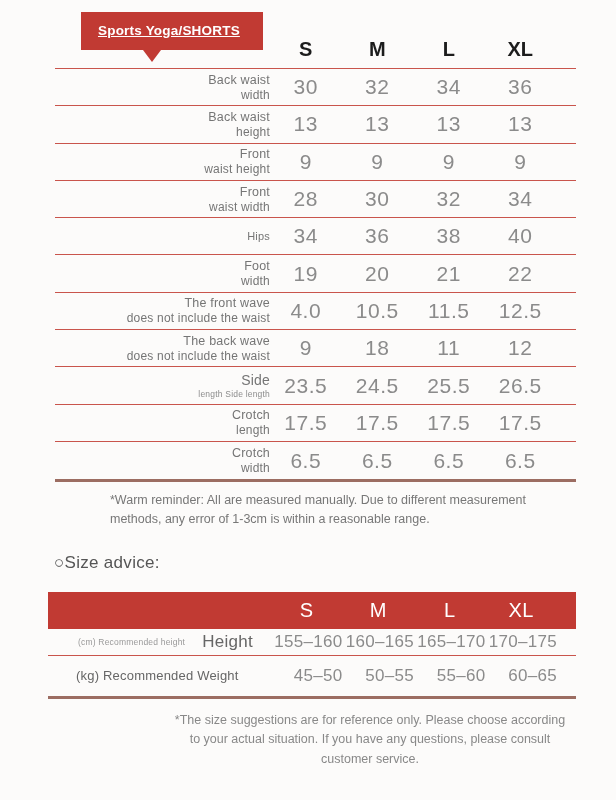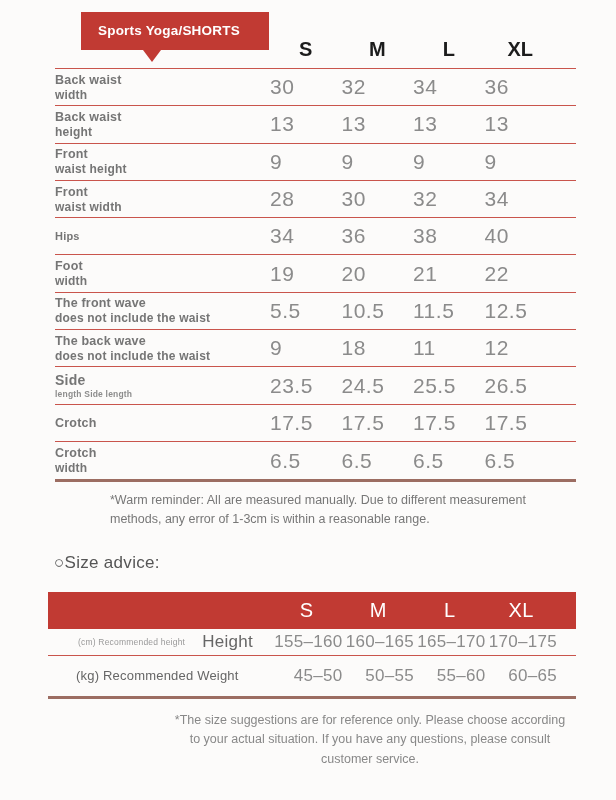--- a/index.html
+++ b/index.html
@@ -8,21 +8,22 @@
   .page {
     position:relative; width:616px; height:800px; margin:0 auto;
     background:#fcfbfa; overflow:hidden;
   }
 
   
   .badge {
     position:absolute; left:81px; top:12px; z-index:2;
     background:#c13a33; color:#ffffff;
     font-size:13.5px; font-weight:bold; letter-spacing:.2px;
-    padding:11px 29px 12px 17px;
+    padding:11px 23px 12px 17px;
+    text-decoration:underline;
   }
   .badge-arrow {
     position:absolute; left:62px; bottom:-12px;
     width:0; height:0;
     border-left:9px solid transparent;
     border-right:9px solid transparent;
     border-top:12px solid #c13a33;
   }
 
   
@@ -33,25 +34,25 @@
     padding-right:20px;
     align-items:center;
   }
   .t1-header { height:38px; }
   .t1-header .hcell {
     text-align:center; font-size:20px; font-weight:bold; color:#1c1c1c;
   }
   .t1-body { border-top:1px solid #c9544c; border-bottom:3px solid #9c6d62; }
   .t1-row { height:37.3px; border-bottom:1px solid #c9544c; }
   .t1-row:last-child { border-bottom:none; }
-  .t1-label { text-align:left; color:#757575;font-weight:bold; }
+  .t1-label { text-align:right; color:#757575; }
   .t1-label .l1 { font-size:12.5px; letter-spacing:.2px; }
   .t1-label .l2 { font-size:12px; letter-spacing:.2px; margin-top:1px; }
   .t1-label .l2.tiny { font-size:8.5px; color:#8c8c8c; }
-  .t1-val { text-align:left; font-size:21px; color:#8b8b8b; letter-spacing:.5px; }
+  .t1-val { text-align:center; font-size:21px; color:#8b8b8b; letter-spacing:.5px; }
 
   
   .reminder {
     margin:9px 50px 0 110px; width:455px;
     font-size:12.5px; color:#777777; line-height:1.5;
   }
 
   
   .advice-heading {
     margin:24px 0 0 54px;
@@ -168,21 +169,21 @@
         <div class="t1-val">20</div>
         <div class="t1-val">21</div>
         <div class="t1-val">22</div>
       </div>
 
       <div class="grid1 t1-row">
         <div class="t1-label">
           <div class="l1">The front wave</div>
           <div class="l2">does not include the waist</div>
         </div>
-        <div class="t1-val">5.5</div>
+        <div class="t1-val">4.0</div>
         <div class="t1-val">10.5</div>
         <div class="t1-val">11.5</div>
         <div class="t1-val">12.5</div>
       </div>
 
       <div class="grid1 t1-row">
         <div class="t1-label">
           <div class="l1">The back wave</div>
           <div class="l2">does not include the waist</div>
         </div>
@@ -199,20 +200,21 @@
         </div>
         <div class="t1-val">23.5</div>
         <div class="t1-val">24.5</div>
         <div class="t1-val">25.5</div>
         <div class="t1-val">26.5</div>
       </div>
 
       <div class="grid1 t1-row">
         <div class="t1-label">
           <div class="l1">Crotch</div>
+          <div class="l2">length</div>
         </div>
         <div class="t1-val">17.5</div>
         <div class="t1-val">17.5</div>
         <div class="t1-val">17.5</div>
         <div class="t1-val">17.5</div>
       </div>
 
       <div class="grid1 t1-row">
         <div class="t1-label">
           <div class="l1">Crotch</div>

